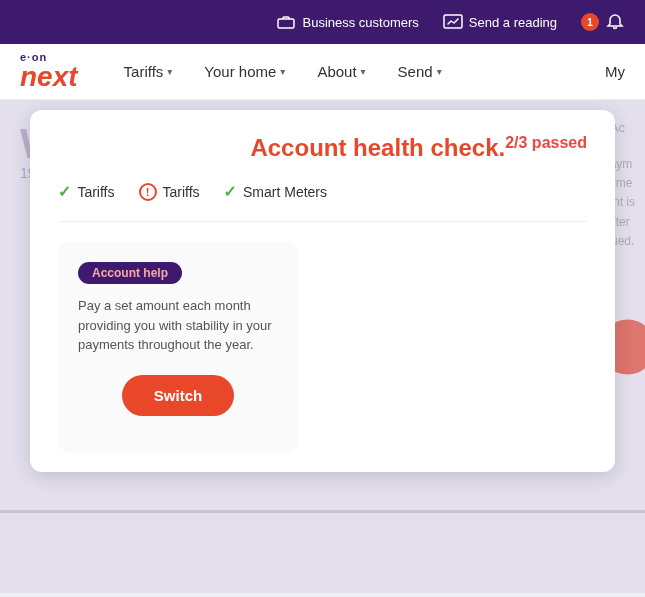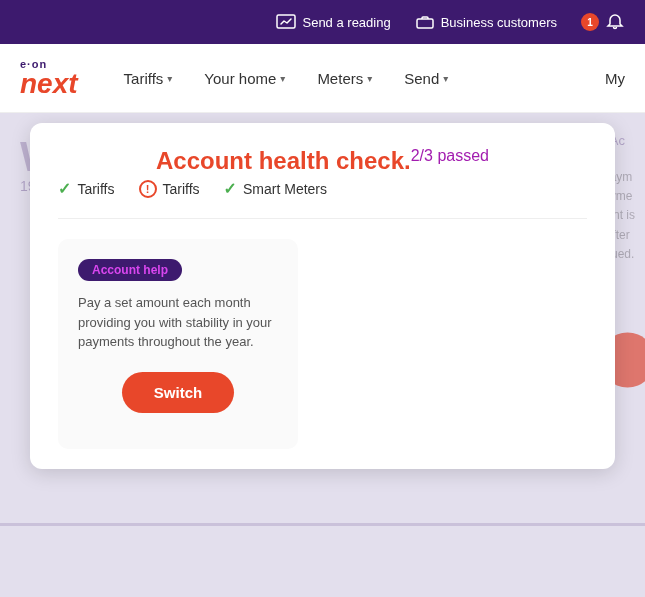--- a/index.html
+++ b/index.html
@@ -46,21 +46,21 @@
       font-size: 10px;
       display: flex;
       align-items: center;
       justify-content: center;
       font-weight: bold;
     }
 
     
     .nav-bar {
       background: white;
-      height: 69px;
+      height: 56px;
       display: flex;
       align-items: center;
       padding: 0 20px;
       gap: 0;
       border-bottom: 1px solid #eee;
     }
     .logo {
       margin-right: 30px;
     }
     .logo-text {
@@ -188,32 +188,32 @@
       left: 30px;
       right: 30px;
       background: white;
       border-radius: 12px;
       padding: 24px 28px 20px 28px;
       box-shadow: 0 4px 20px rgba(0,0,0,0.15);
     }
     .health-check-header {
       display: flex;
       align-items: flex-start;
-      justify-content: center;
-      margin-bottom: 4px;
+      justify-content: flex-end;
+      margin-bottom: 20px;
     }
     .health-check-title {
       color: #e8472a;
       font-size: 24px;
       font-weight: 900;
     }
     .health-check-score {
-      color: #a21caf;
+      color: #ef4444;
       font-size: 16px;
-      font-weight: 400;
+      font-weight: 700;
     }
     .health-check-items {
       display: flex;
       align-items: center;
       gap: 24px;
       margin-bottom: 20px;
     }
     .check-item {
       display: flex;
       align-items: center;
@@ -246,21 +246,21 @@
 
     
     .account-help-card {
       background: #fafafa;
       border-radius: 10px;
       padding: 20px;
       max-width: 240px;
     }
     .account-help-badge {
       background: #3d1a6e;
-      color: #d946ef;
+      color: #fca5a5;
       border-radius: 20px;
       padding: 4px 14px;
       font-size: 12px;
       font-weight: 600;
       display: inline-block;
       margin-bottom: 12px;
     }
     .account-help-title {
       font-size: 16px;
       font-weight: 800;
@@ -285,35 +285,35 @@
       display: block;
       margin: 16px auto;
     }
   </style>
 </head>
 <body>
 
 <div class="top-bar">
   <div class="top-bar-item">
     <span class="top-bar-icon">
+      <svg width="18" height="14" viewBox="0 0 18 14" fill="none" xmlns="http://www.w3.org/2000/svg">
+        <rect x="1" y="4" width="16" height="9" rx="1.5" stroke="white" stroke-width="1.5"></rect>
+        <path d="M6 4V3C6 2.44772 6.44772 2 7 2H11C11.5523 2 12 2.44772 12 3V4" stroke="white" stroke-width="1.5"></path>
+      </svg>
+    </span>
+    <span>Business customers</span>
+  </div>
+  <div class="top-bar-item">
+    <span class="top-bar-icon">
       <svg width="20" height="16" viewBox="0 0 20 16" fill="none" xmlns="http://www.w3.org/2000/svg">
         <rect x="1" y="1" width="18" height="13" rx="1.5" stroke="white" stroke-width="1.5"></rect>
         <path d="M5 10 L8 7 L11 9 L15 5" stroke="white" stroke-width="1.5" stroke-linecap="round" stroke-linejoin="round"></path>
       </svg>
     </span>
     <span>Send a reading</span>
-  </div>
-  <div class="top-bar-item">
-    <span class="top-bar-icon">
-      <svg width="18" height="14" viewBox="0 0 18 14" fill="none" xmlns="http://www.w3.org/2000/svg">
-        <rect x="1" y="4" width="16" height="9" rx="1.5" stroke="white" stroke-width="1.5"></rect>
-        <path d="M6 4V3C6 2.44772 6.44772 2 7 2H11C11.5523 2 12 2.44772 12 3V4" stroke="white" stroke-width="1.5"></path>
-      </svg>
-    </span>
-    <span>Business customers</span>
   </div>
   <div class="top-bar-item">
     <span class="notification-badge">1</span>
     <span class="top-bar-icon">
       <svg width="18" height="18" viewBox="0 0 18 18" fill="none" xmlns="http://www.w3.org/2000/svg">
         <path d="M9 2C6.23858 2 4 4.23858 4 7V11L2 13H16L14 11V7C14 4.23858 11.7614 2 9 2Z" stroke="white" stroke-width="1.5"></path>
         <path d="M7.5 14C7.5 14.8284 8.17157 15.5 9 15.5C9.82843 15.5 10.5 14.8284 10.5 14" stroke="white" stroke-width="1.5"></path>
       </svg>
     </span>
   </div>
@@ -329,21 +329,21 @@
   <div class="nav-items">
     <div class="nav-item">
       <span>Tariffs</span>
       <span class="chevron-icon">▾</span>
     </div>
     <div class="nav-item">
       <span>Your home</span>
       <span class="chevron-icon">▾</span>
     </div>
     <div class="nav-item">
-      <span>Meters</span>
+      <span>About</span>
       <span class="chevron-icon">▾</span>
     </div>
     <div class="nav-item">
       <span>Send</span>
       <span class="chevron-icon">▾</span>
     </div>
     <div class="nav-my">
       <span>My</span>
     </div>
   </div>

